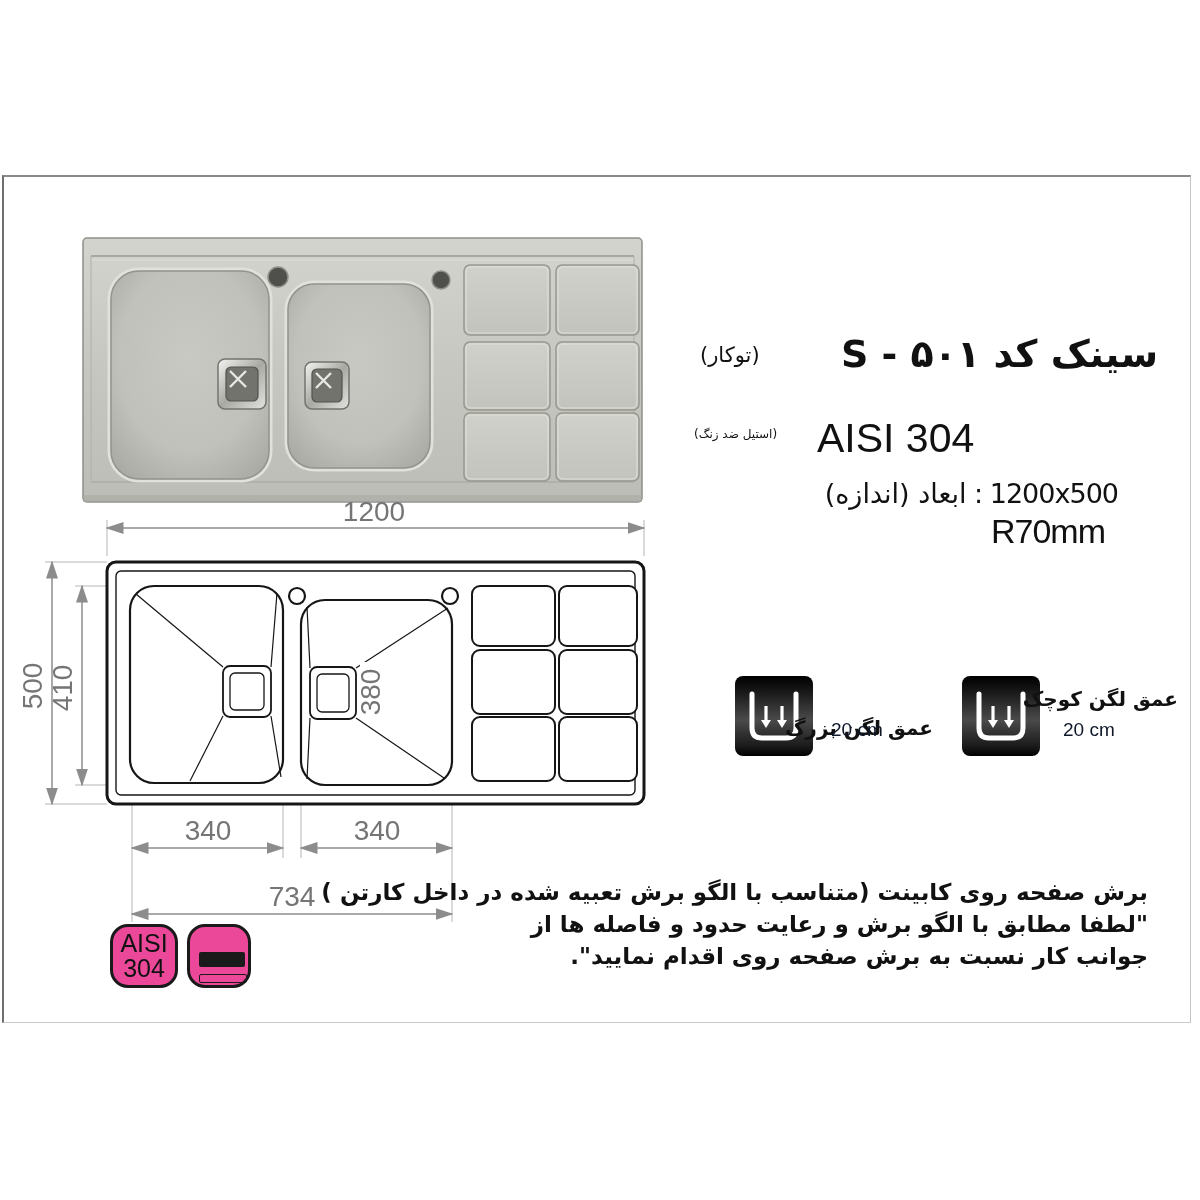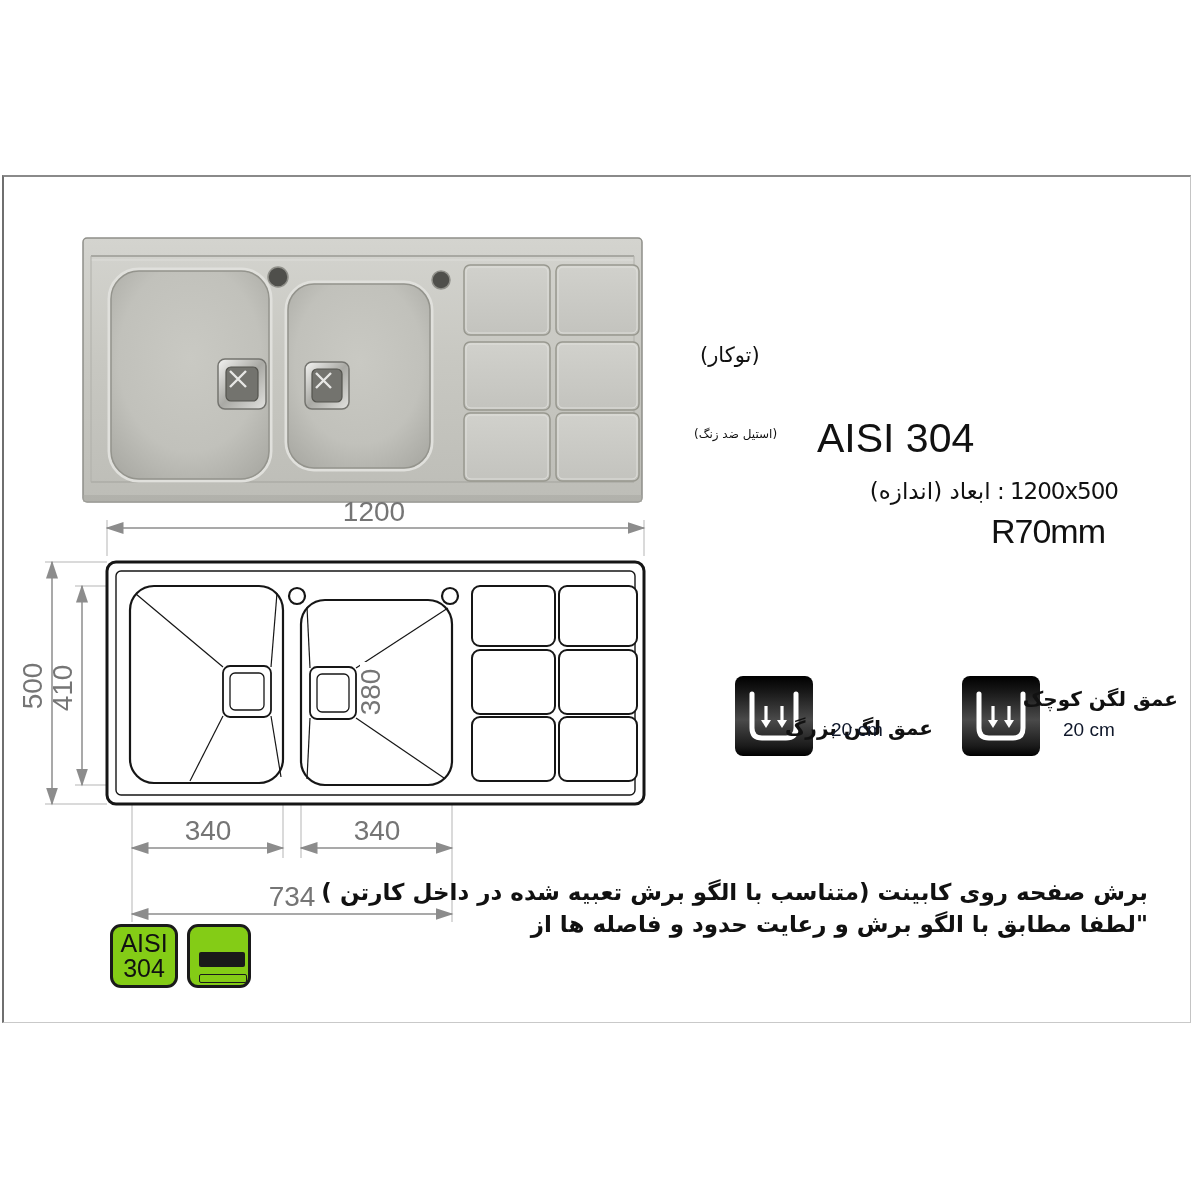--- a/index.html
+++ b/index.html
@@ -7,29 +7,29 @@
          font-family:"Liberation Sans","DejaVu Sans",sans-serif;color:#111;}
   .abs{position:absolute;}
   .fa{font-family:"DejaVu Sans","Liberation Sans",sans-serif;direction:rtl;unicode-bidi:isolate;white-space:nowrap;}
   .en{font-family:"Liberation Sans",sans-serif;white-space:nowrap;}
   #frame{left:2px;top:175px;width:1186px;height:845px;border-style:solid;border-width:2px 1px 1px 2px;
          border-top-color:#8a8a8a;border-left-color:#6f6f6f;border-bottom-color:#c9c9c9;border-right-color:#c4c4c4;}
   #title{right:42px;top:332px;font-size:38px;font-weight:bold;}
   #title-note{left:700px;top:343px;font-size:21px;}
   #material-en{left:817px;top:415px;font-size:41px;letter-spacing:0px;}
   #material-fa{left:694px;top:427px;font-size:12px;}
-  #size-line{right:82px;top:478px;font-size:23px;letter-spacing:-1px;}
+  #size-line{right:82px;top:478px;font-size:27px;letter-spacing:-1px;}
   #radius-line{right:95px;top:512px;font-size:34px;letter-spacing:-1px;}
   #pattern-line{right:22px;top:570px;font-size:27px;}
   .depth-icon{width:78px;height:80px;border-radius:8px;
       background:linear-gradient(180deg,#000 0%,#161616 18%,#4a4a4a 55%,#1a1a1a 88%,#000 100%);}
   .depth-label{font-size:20px;font-weight:bold;}
   .depth-value{font-size:19px;color:#0f172a;}
   .note{right:52px;font-weight:bold;font-size:23px;}
-  .badge{border:3px solid #1a1a1a;border-radius:11px;background:#84cc16;}
+  .badge{border:3px solid #1a1a1a;border-radius:18px;background:#ec4899;}
   #badge-aisi{left:110px;top:924px;width:62px;height:58px;display:flex;flex-direction:column;
       align-items:center;justify-content:center;font-size:25px;line-height:1.0;letter-spacing:0;}
   #badge-steel{left:187px;top:924px;width:58px;height:58px;}
   #badge-steel .bar-solid{position:absolute;left:9px;top:25px;width:46px;height:15px;background:#1a1a1a;border-radius:2px;}
   #badge-steel .bar-outline{position:absolute;left:9px;top:47px;width:46px;height:7px;border:1.6px solid #1a1a1a;border-radius:2px;}
   svg text{font-family:"Liberation Sans",sans-serif;}
 </style>
 </head>
 <body>
 
@@ -177,20 +177,21 @@
     <text x="354" y="31" font-size="28" fill="#757575" text-anchor="middle">1200</text>
     <text transform="translate(22,196) rotate(-90)" font-size="28" fill="#757575" text-anchor="middle">500</text>
     <text transform="translate(52,198) rotate(-90)" font-size="28" fill="#757575" text-anchor="middle">410</text>
     <rect x="340" y="172" width="26" height="58" fill="#ffffff"></rect>
     <text transform="translate(360,202) rotate(-90)" font-size="28" fill="#757575" text-anchor="middle">380</text>
     <text x="188" y="350" font-size="28" fill="#757575" text-anchor="middle">340</text>
     <text x="357" y="350" font-size="28" fill="#757575" text-anchor="middle">340</text>
     <text x="272" y="416" font-size="28" fill="#757575" text-anchor="middle">734</text>
   </svg>
 
+  <div class="abs fa" id="title">سینک کد S - ۵۰۱</div>
   <div class="abs fa" id="title-note">(توکار)</div>
 
   <div class="abs en" id="material-en">AISI 304</div>
   <div class="abs fa" id="material-fa">(استیل ضد زنگ)</div>
 
   <div class="abs fa" id="size-line">1200x500 : ابعاد (اندازه)</div>
   <div class="abs en" id="radius-line">R70mm</div>
 
 
   <div class="abs depth-icon" style="left:735px;top:676px;">
@@ -212,20 +213,21 @@
       <path d="M26 44 L31 52 L36 44 Z" fill="#fff"></path>
       <line x1="47" y1="30" x2="47" y2="46" stroke="#fff" stroke-width="3.2"></line>
       <path d="M42 44 L47 52 L52 44 Z" fill="#fff"></path>
     </svg>
   </div>
   <div class="abs fa depth-label" style="right:22px;top:687px;text-align:center;">عمق لگن کوچک</div>
   <div class="abs en depth-value" style="left:1063px;top:719px;">20 cm</div>
 
   <div class="abs fa note" style="top:879px;">برش صفحه روی کابینت (متناسب با الگو برش تعبیه شده در داخل کارتن )</div>
   <div class="abs fa note" style="top:911px;">"لطفا مطابق با الگو برش و رعایت حدود و فاصله ها از</div>
+  <div class="abs fa note" style="top:943px;">جوانب کار نسبت به برش صفحه روی اقدام نمایید".</div>
 
   <div class="abs badge en" id="badge-aisi">
     <span>AISI</span>
     <span>304</span>
   </div>
   <div class="abs badge" id="badge-steel">
     <div class="bar-solid"></div>
     <div class="bar-outline"></div>
   </div>
 

